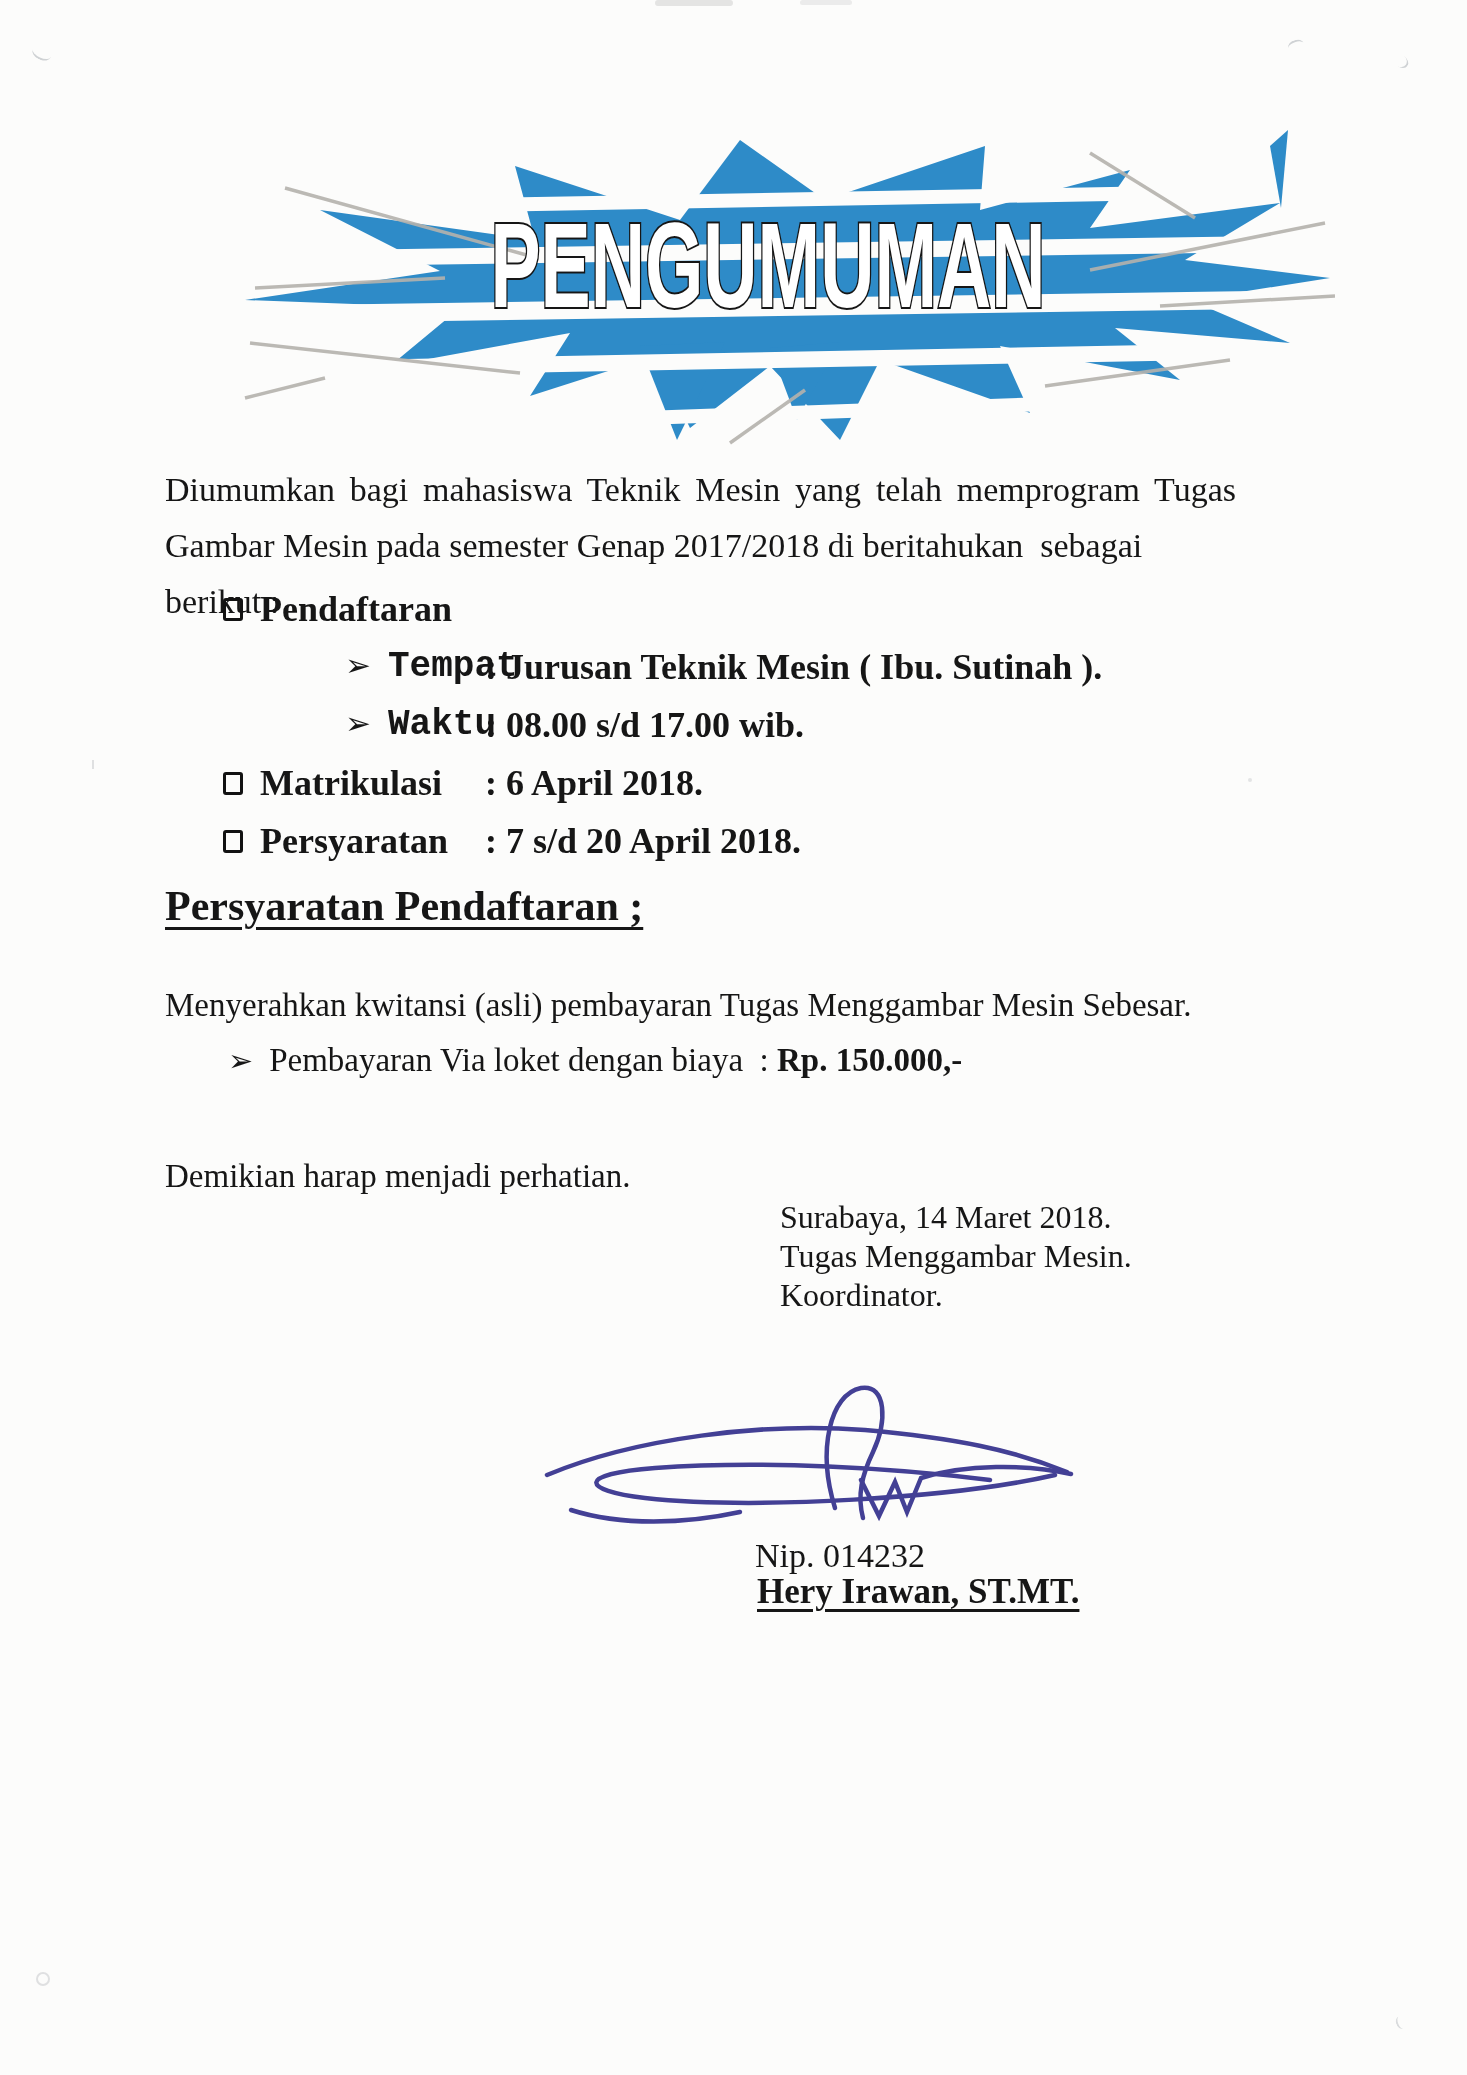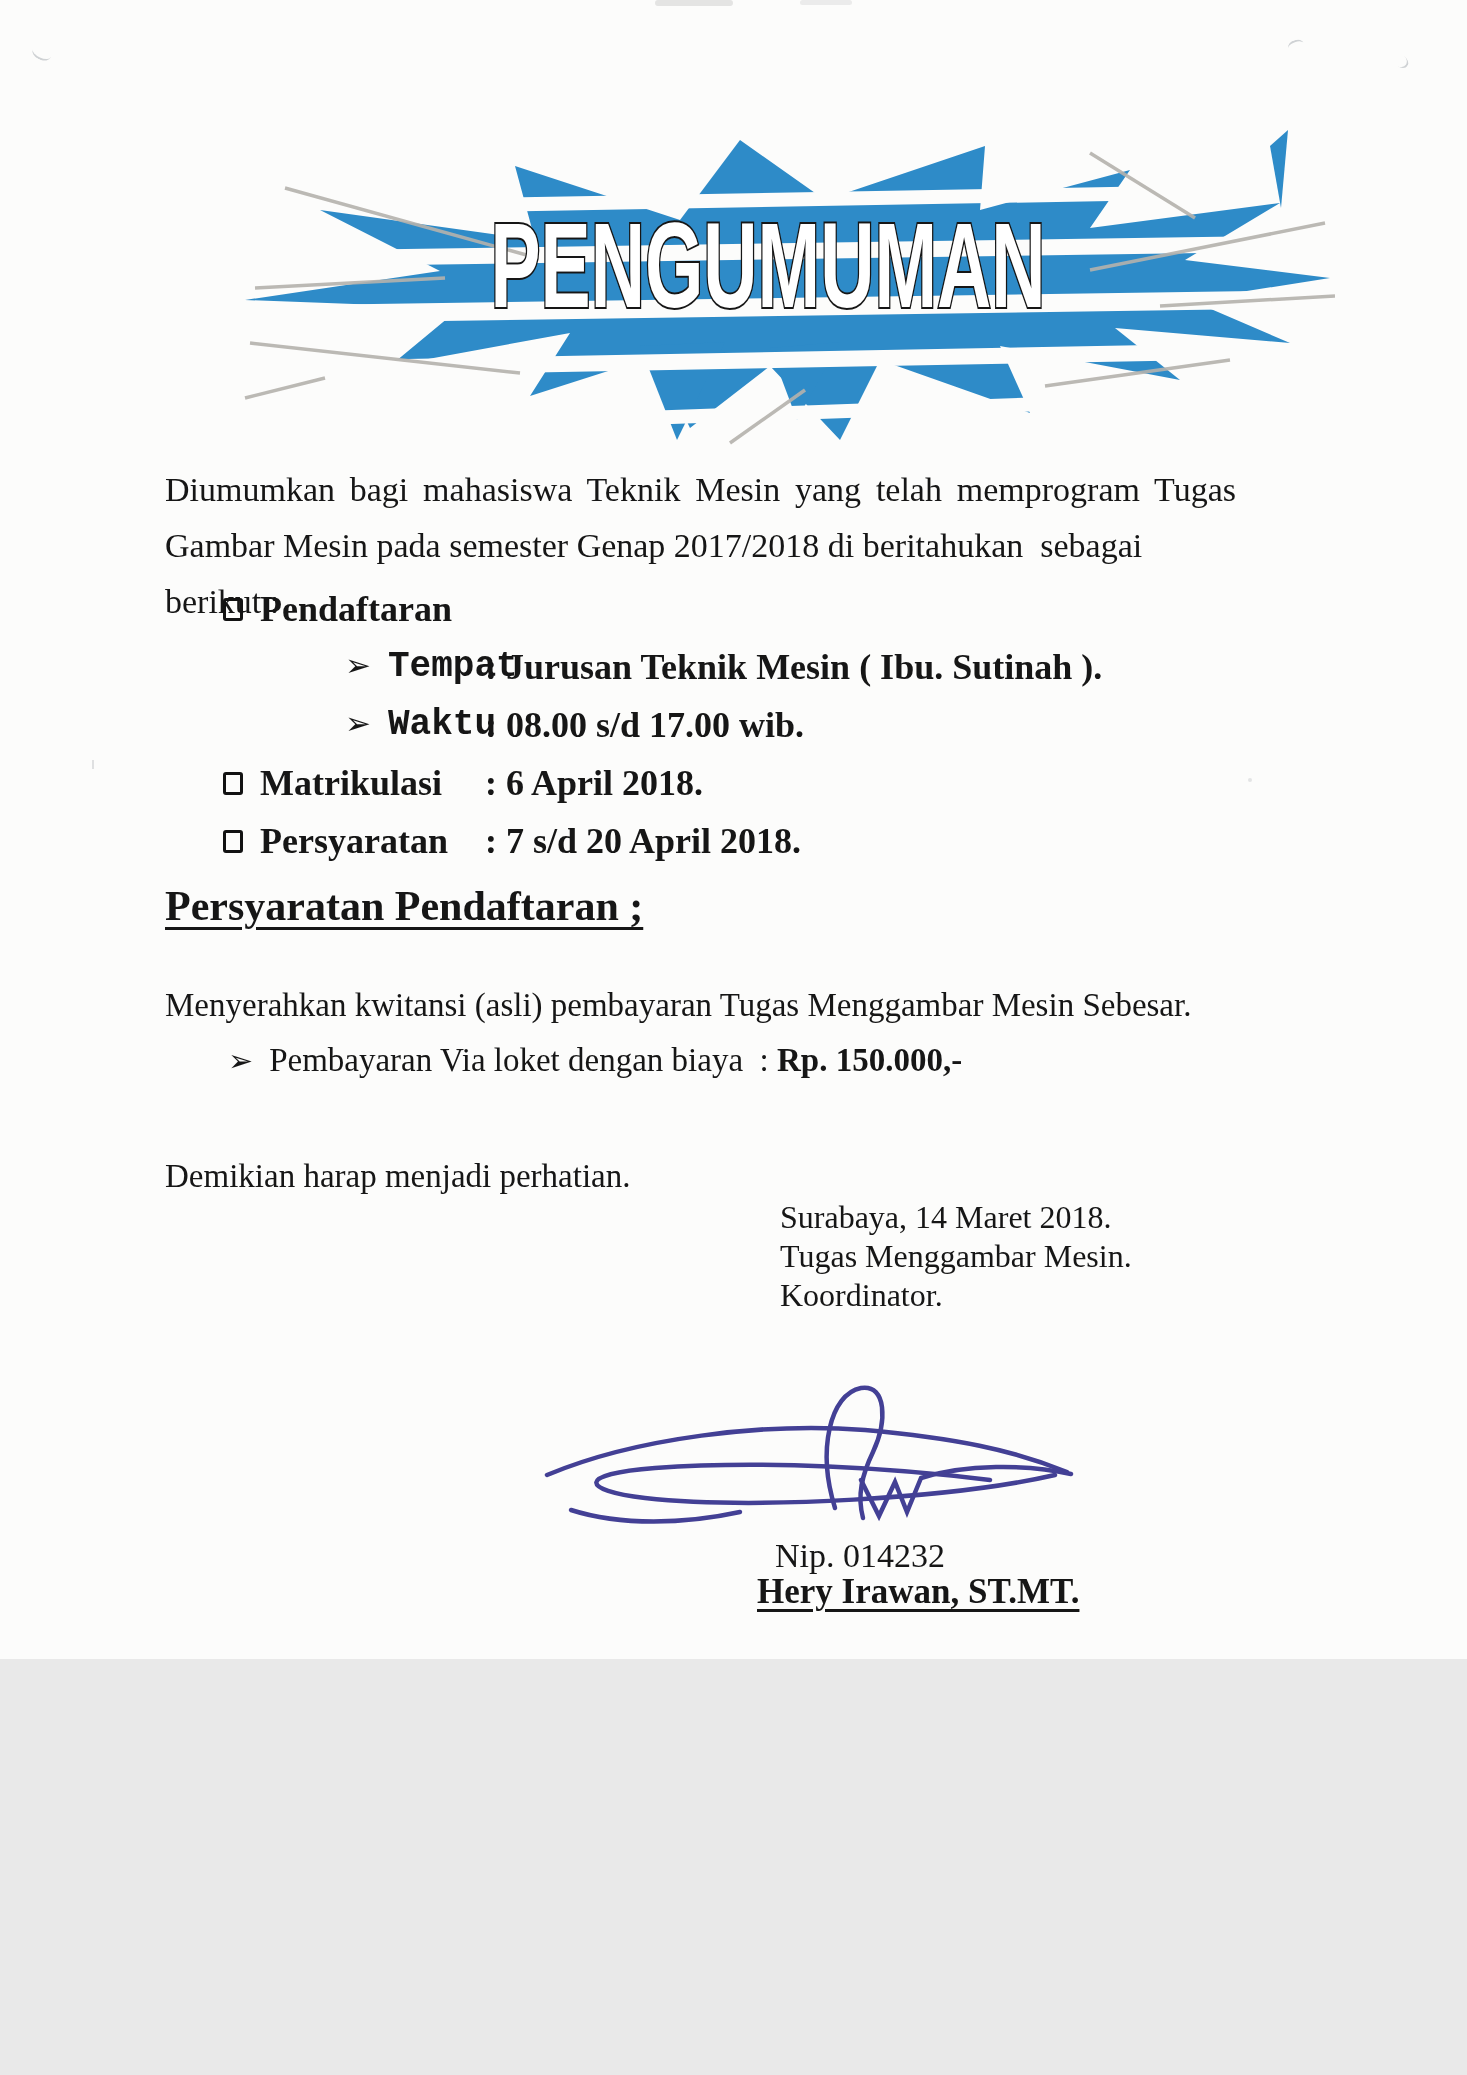--- a/index.html
+++ b/index.html
@@ -1,16 +1,16 @@
 <!DOCTYPE html>
 <html><head>
 <meta charset="utf-8">
 <style>
   html,body{margin:0;padding:0;background:#e9e9e9;}
-  .page{position:relative;width:1467px;height:1659px;background:#fcfcfb;overflow:hidden;
+  .page{position:relative;width:1467px;height:2075px;background:#fcfcfb;overflow:hidden;
         font-family:"Liberation Serif","DejaVu Serif",serif;color:#161616;}
 
   
   .burst{position:absolute;left:185px;top:128px;width:1150px;height:320px;}
 
   
   .intro{position:absolute;left:165px;top:462px;width:1071px;font-size:34px;line-height:56px;}
   .intro .l1{text-align:justify;text-align-last:justify;}
   .intro .l2{white-space:pre-wrap;}
 
@@ -33,21 +33,21 @@
   .payment .ptxt{white-space:pre;}
   .payment .amt{font-weight:bold;white-space:pre;}
 
   .closing{position:absolute;left:165px;top:1158px;font-size:33px;}
 
   
   .sig-block{position:absolute;left:780px;top:1198px;font-size:32px;line-height:39px;}
   .sig-draw{position:absolute;left:535px;top:1380px;width:545px;height:155px;}
   .sig-name{position:absolute;left:757px;top:1572px;font-size:35px;font-weight:bold;
             text-decoration:underline;text-decoration-thickness:3px;text-underline-offset:6px;}
-  .sig-nip{position:absolute;left:755px;top:1537px;font-size:34px;margin-left:20px;}
+  .sig-nip{position:absolute;left:755px;top:1537px;font-size:34px;}
 
   
   .art{position:absolute;pointer-events:none;}
   .artTop1{left:655px;top:0;width:78px;height:6px;background:#cfcfcf;border-radius:3px;opacity:.55;}
   .artTop2{left:800px;top:0;width:52px;height:5px;background:#d8d8d8;border-radius:3px;opacity:.45;}
   .artTL{left:32px;top:46px;width:20px;height:12px;border-bottom:2px solid #8d949c;border-radius:50%;
          transform:rotate(24deg);opacity:.4;}
   .artTR1{left:1288px;top:40px;width:16px;height:9px;border-top:2px solid #8d949c;border-radius:50%;
           transform:rotate(-18deg);opacity:.4;}
   .artTR2{left:1392px;top:55px;width:15px;height:12px;border-right:2px solid #8d949c;border-radius:50%;

